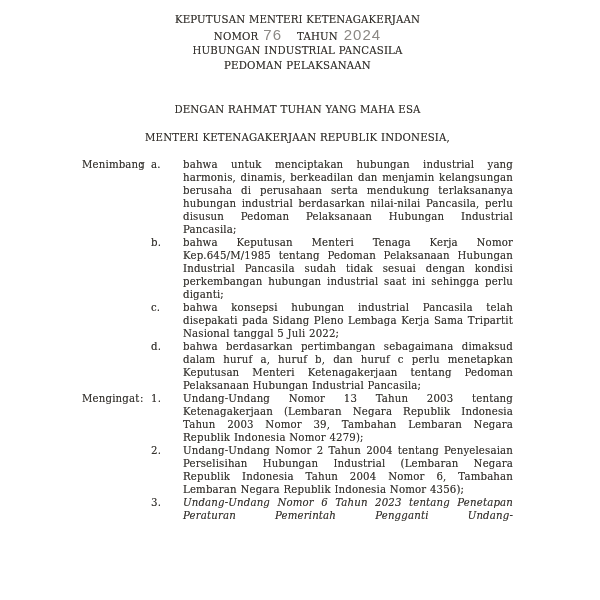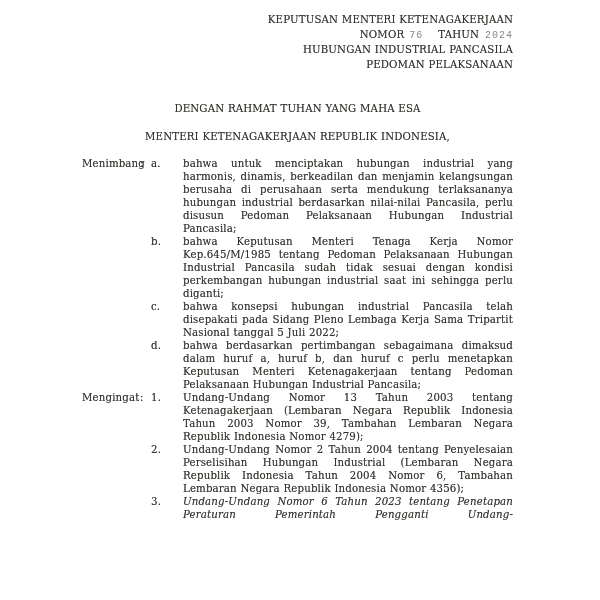--- a/index.html
+++ b/index.html
@@ -13,24 +13,24 @@
     padding: 13px 87px 0 82px;
     font-family: "DejaVu Serif", serif;
     font-size: 10.2px;
     line-height: 13px;
     letter-spacing: 0.15px;
     word-spacing: 0.3px;
     color: #373430;
     text-shadow: 0 0 0.5px rgba(55, 52, 48, 0.55);
   }
   .header-block { text-align: center; line-height: 14.5px; }
-  .header-line { white-space: nowrap; text-align: right; }
+  .header-line { white-space: nowrap; }
   .typed {
-    font-family: Liberation Mono, monospace;
-    font-size: 10px;
+    font-family: Liberation Sans, sans-serif;
+    font-size: 15px;
     color: #8b8884;
     letter-spacing: 1px;
     text-shadow: none;
   }
   .typed.num  { margin: 0 15px 0 5px; }
   .typed.year { margin-left: 6px; }
   .invocation { margin-top: 30px; text-align: center; }
   .authority  { margin-top: 15px; text-align: center; }
   .section { display: flex; }
   .section.first  { margin-top: 14px; }

